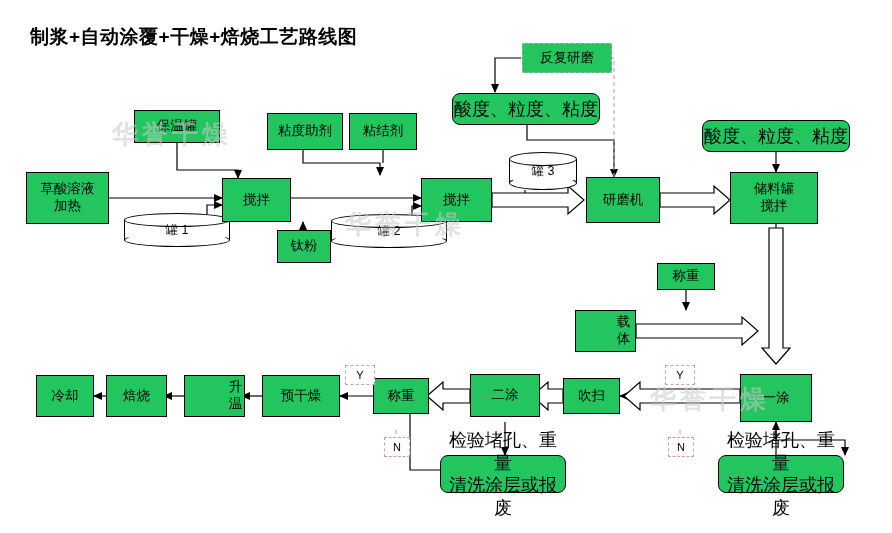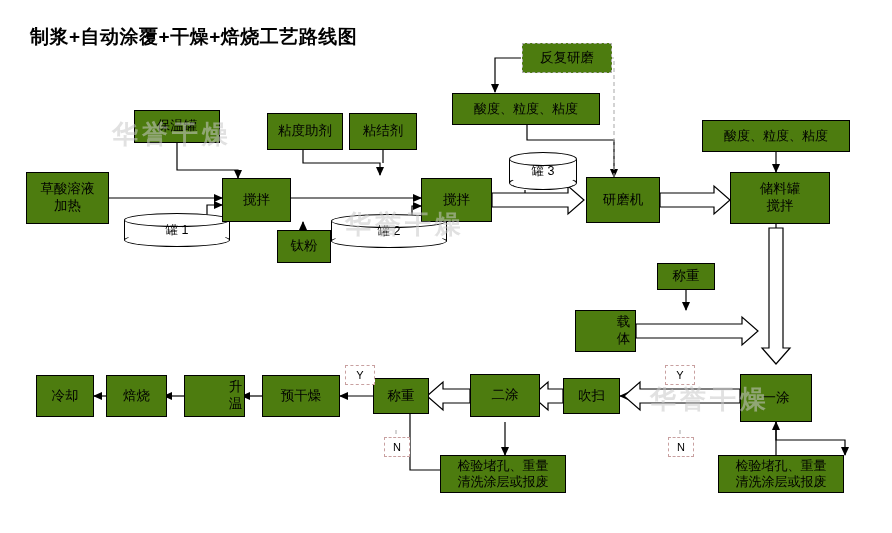--- a/index.html
+++ b/index.html
@@ -24,33 +24,34 @@
     font-size: 19px;
     font-weight: bold;
     color: #000000;
     letter-spacing: 0.5px;
     white-space: nowrap;
   }
   .node {
     position: absolute;
     box-sizing: border-box;
     border: 1px solid #000000;
-    background: #4d7c0f;
+    background: #22c55e;
     color: #000000;
     display: flex;
     align-items: center;
     justify-content: center;
     text-align: center;
     font-size: 13.5px;
     line-height: 1.25;
     white-space: pre-line;
     z-index: 3;
   }
   .node.small {
-    font-size: 13px;
+    font-size: 18px;
+    border-radius: 8px;
   }
   .dashed {
     border: 1px dashed #b0b0b0;
     color: #000000;
   }
   .dashed-label {
     position: absolute;
     box-sizing: border-box;
     border: 1px dashed #c8a0a0;
     background: #ffffff;
@@ -274,21 +275,21 @@
   </div>
 
   <div class="node dashed" style="left:522px; top:43px; width:90px; height:30px;">反复研磨</div>
 
   <div class="node small" style="left:452px; top:93px; width:148px; height:32px;">酸度、粒度、粘度</div>
 
   <div class="node" style="left:586px; top:177px; width:74px; height:46px;">研磨机</div>
 
   <div class="node small" style="left:702px; top:120px; width:148px; height:32px;">酸度、粒度、粘度</div>
 
-  <div class="node" style="left:730px; top:172px; width:100px; height:52px;">储料罐
+  <div class="node" style="left:730px; top:172px; width:88px; height:52px;">储料罐
 搅拌</div>
 
   <div class="node" style="left:657px; top:263px; width:58px; height:27px;">称重</div>
 
   <div class="node" style="left:575px; top:310px; width:61px; height:42px;padding-left:36px;">载体</div>
 
   <div class="node" style="left:740px; top:374px; width:72px; height:48px;">一涂</div>
 
   <div class="node small" style="left:718px; top:455px; width:126px; height:38px;">检验堵孔、重量
 清洗涂层或报废</div>

